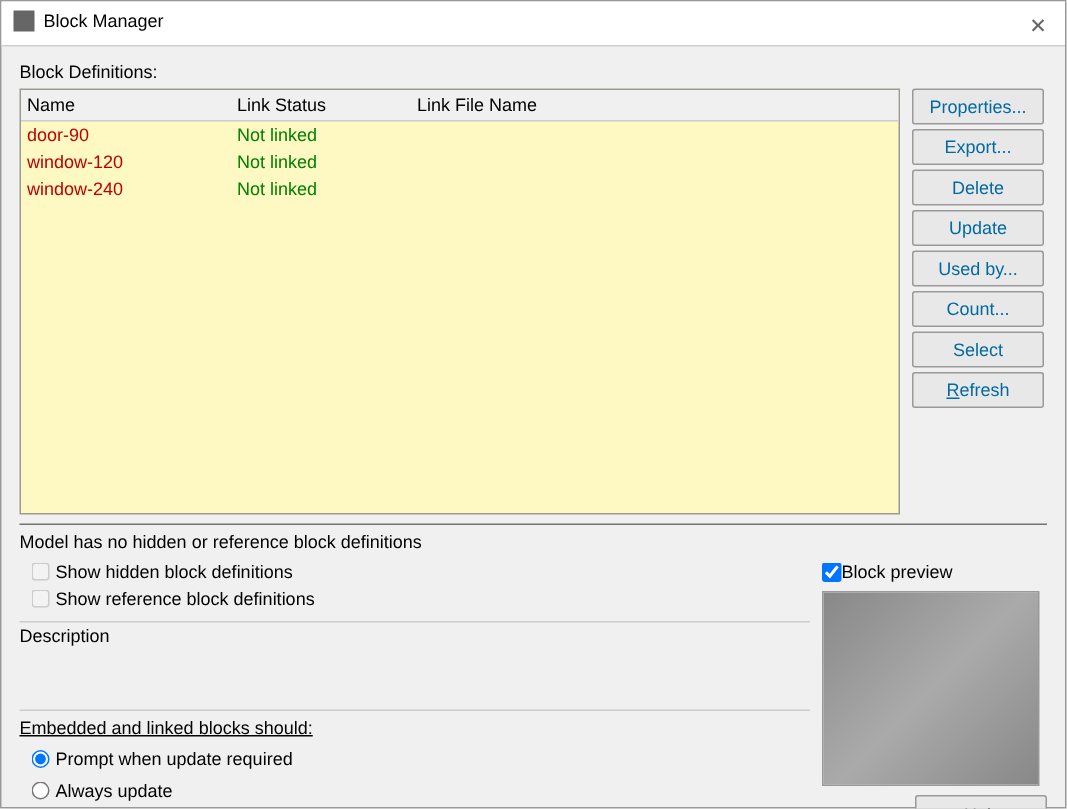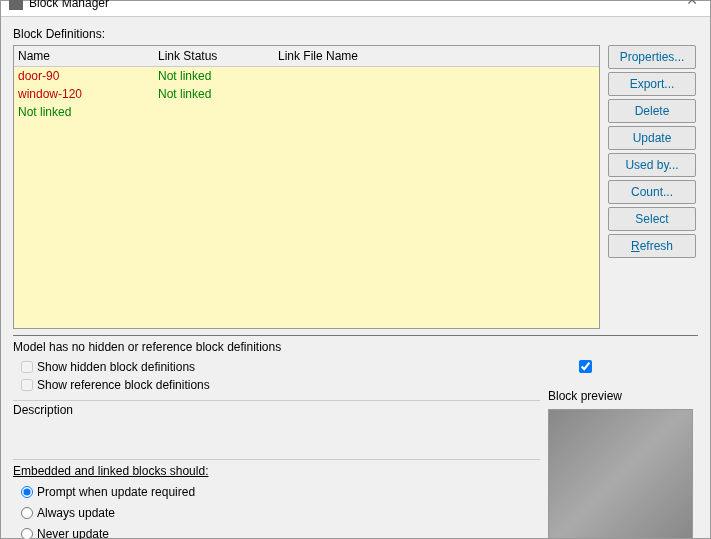--- a/index.html
+++ b/index.html
@@ -21,23 +21,23 @@
       border: 1px solid #999;
       box-shadow: 2px 2px 8px rgba(0,0,0,0.3);
       display: flex;
       flex-direction: column;
     }
     .title-bar {
       background: #fff;
       border-bottom: 1px solid #ccc;
       padding: 6px 8px;
       display: flex;
-      align-items: flex-end;
+      align-items: flex-start;
       justify-content: space-between;
-      height: 16px;
+      height: 30px;
     }
     .title-bar-left {
       display: flex;
       align-items: center;
       gap: 6px;
     }
     .title-icon {
       width: 14px;
       height: 14px;
       background: #666;
@@ -185,22 +185,21 @@
     .right-bottom {
       width: 150px;
       display: flex;
       flex-direction: column;
       align-items: flex-start;
       gap: 6px;
     }
     .preview-checkbox-row {
       display: flex;
       align-items: center;
-      gap: 16px;
-      flex-direction: column;
+      gap: 0;
     }
     .preview-box {
       width: 145px;
       height: 130px;
       background: linear-gradient(135deg, #888 0%, #aaa 50%, #888 100%);
       border: 1px solid #999;
     }
     .btn-help {
       width: 88px;
       height: 26px;
@@ -256,20 +255,21 @@
           <span class="cell-name">door-90</span>
           <span class="cell-link-status">Not linked</span>
           <span class="cell-link-file"></span>
         </div>
         <div class="table-row">
           <span class="cell-name">window-120</span>
           <span class="cell-link-status">Not linked</span>
           <span class="cell-link-file"></span>
         </div>
         <div class="table-row">
+          <span class="cell-name">window-240</span>
           <span class="cell-link-status">Not linked</span>
           <span class="cell-link-file"></span>
         </div>
       </div>
 
       <div class="btn-panel">
         <button class="btn"><span>Properties...</span></button>
         <button class="btn"><span>Export...</span></button>
         <button class="btn"><span>Delete</span></button>
         <button class="btn"><span>Update</span></button>

